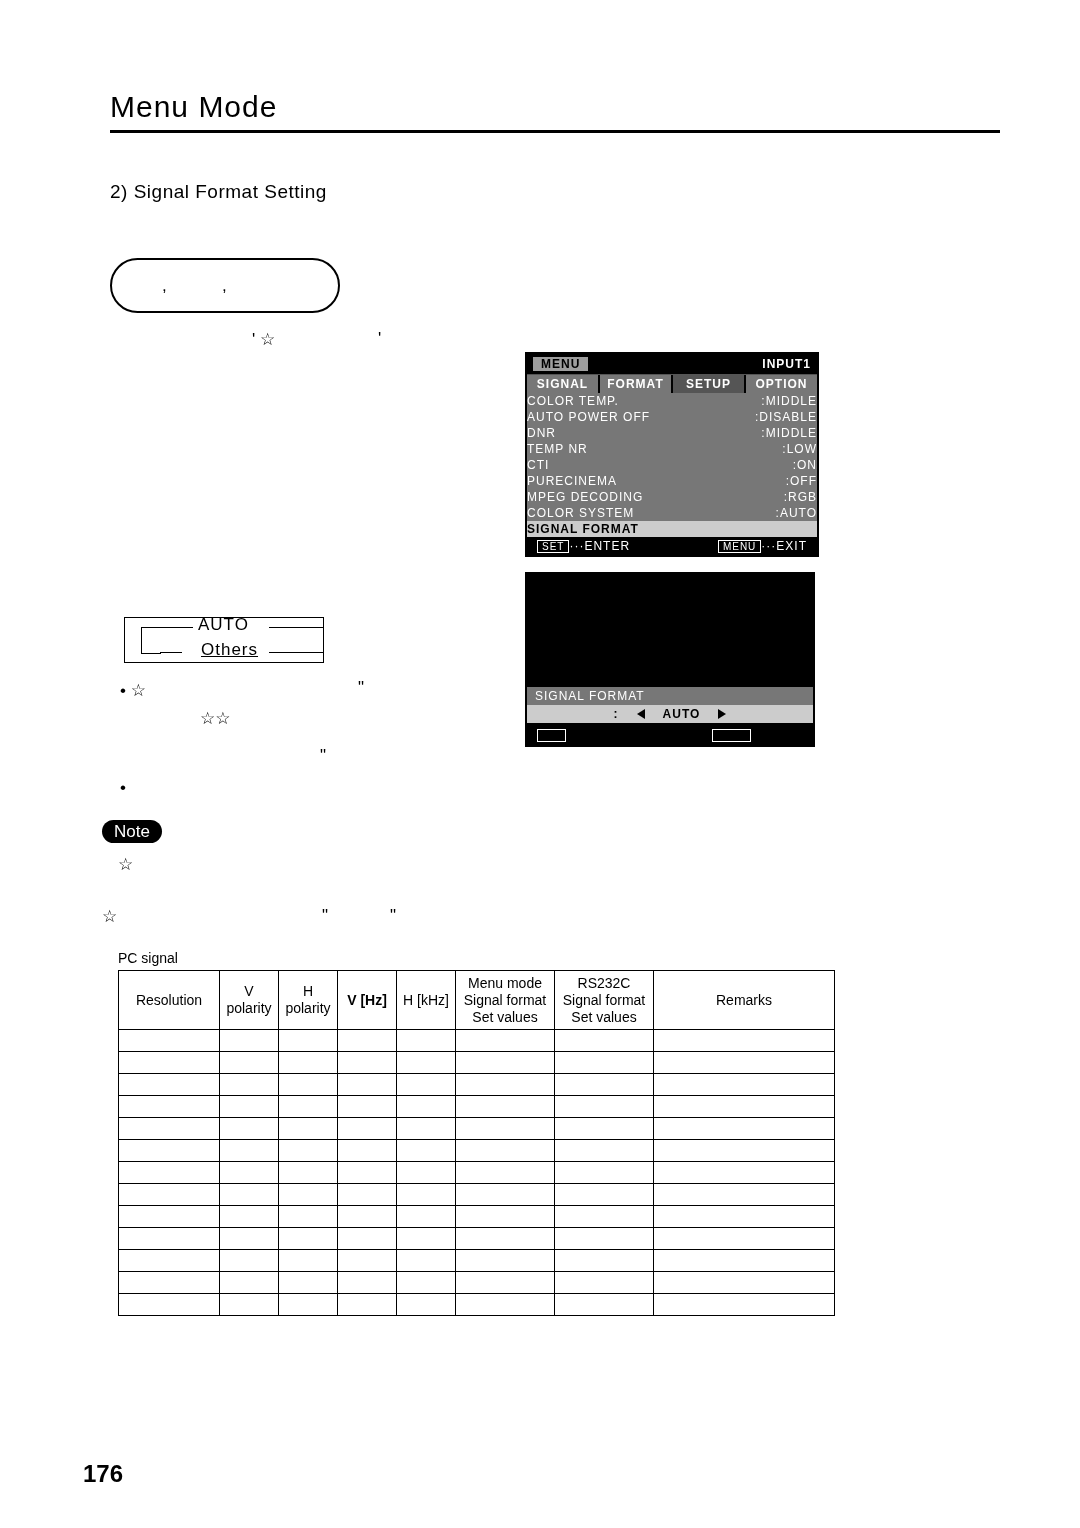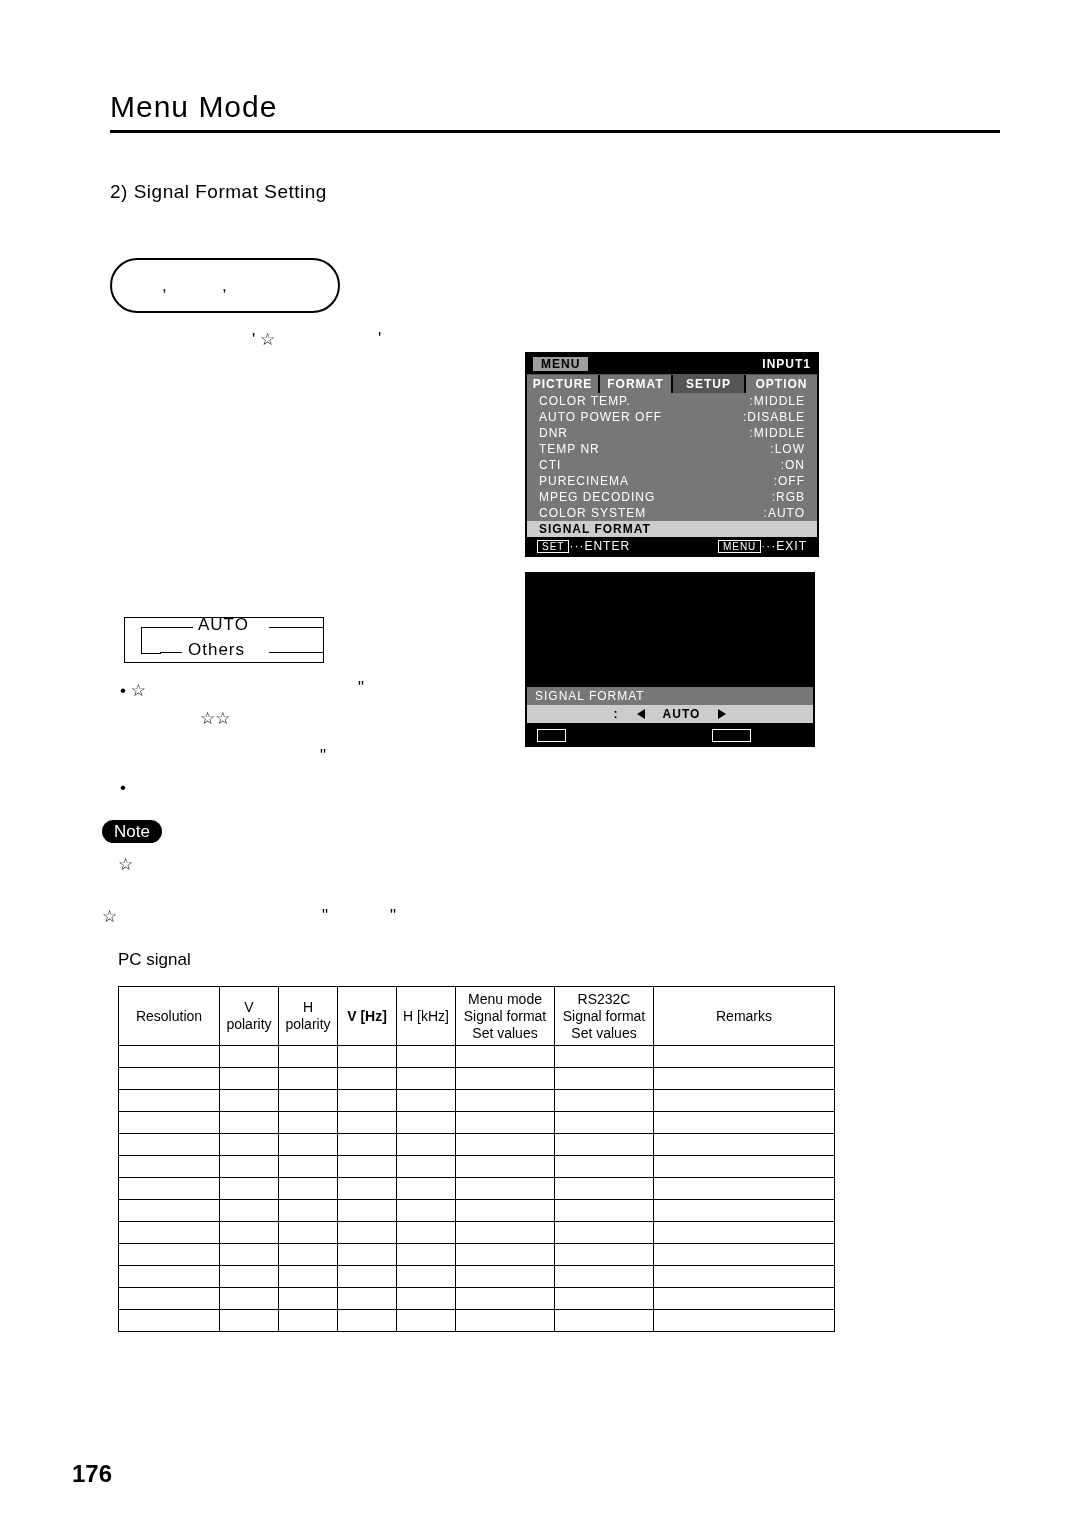--- a/index.html
+++ b/index.html
@@ -85,21 +85,21 @@
     padding: 2px 0;
     border-right: 2px solid #000;
     font-weight: bold;
   }
   .osd-tabs .tab:last-child { border-right: none; }
   .osd-tabs .tab.dark { background: #555; }
   .osd-body { background: #777; }
   .osd-row {
     display: flex;
     justify-content: space-between;
-    padding: 1px 12px;
+    padding: 1px 0;
     color: #fff;
   }
   .osd-row.sel {
     background: #ccc;
     color: #000;
     font-weight: bold;
   }
   .osd-foot {
     background: #000;
     display: flex;
@@ -170,21 +170,22 @@
     box-sizing: border-box;
   }
   .mini .lbl-auto {
     position: absolute;
     top: -2px;
     left: 74px;
   }
   .mini .lbl-others {
     position: absolute;
     top: 23px;
-    left: 64px;
+    left: 77px;
+    text-decoration: underline;
   }
   .mini .hline1 {
     position: absolute;
     top: 10px;
     left: 145px;
     width: 55px;
     border-top: 1.5px solid #000;
   }
   .mini .hline2 {
     position: absolute;
@@ -255,38 +256,38 @@
     left: 102px;
     font-size: 17px;
   }
 
   
   .tbl-wrap {
     position: absolute;
     top: 950px;
     left: 118px;
   }
-  .tbl-caption { font-size: 17px; margin-bottom: 16px; }
+  .tbl-caption { font-size: 14px; margin-bottom: 4px; }
   table {
     border-collapse: collapse;
     font-size: 14px;
   }
   th, td {
     border: 1px solid #000;
     text-align: center;
     vertical-align: middle;
     padding: 2px 0;
     line-height: 17px;
   }
   th { font-weight: normal; }
 
   .page-num {
     position: absolute;
     bottom: 40px;
-    left: 72px;
+    left: 83px;
     font-size: 24px;
     font-weight: bold;
   }
 
   .stray { position: absolute; font-size: 17px; color:#000; }
 </style>
 </head>
 <body>
 
 <div class="page">
@@ -300,21 +301,21 @@
   <span class="stray" style="top:276px;left:222px;">,</span>
   <span class="stray" style="top:329px;left:252px;">' ☆</span>
   <span class="stray" style="top:329px;left:378px;">'</span>
 
   <div class="osd">
     <div class="osd-head">
       <span class="menu-badge">MENU</span>
       <span class="input-badge">INPUT1</span>
     </div>
     <div class="osd-tabs">
-      <div class="tab">PICTURE</div>
+      <div class="tab">SIGNAL</div>
       <div class="tab">FORMAT</div>
       <div class="tab dark">SETUP</div>
       <div class="tab">OPTION</div>
     </div>
     <div class="osd-body">
       <div class="osd-row">
         <span>COLOR TEMP.</span>
         <span>:MIDDLE</span>
       </div>
       <div class="osd-row">

